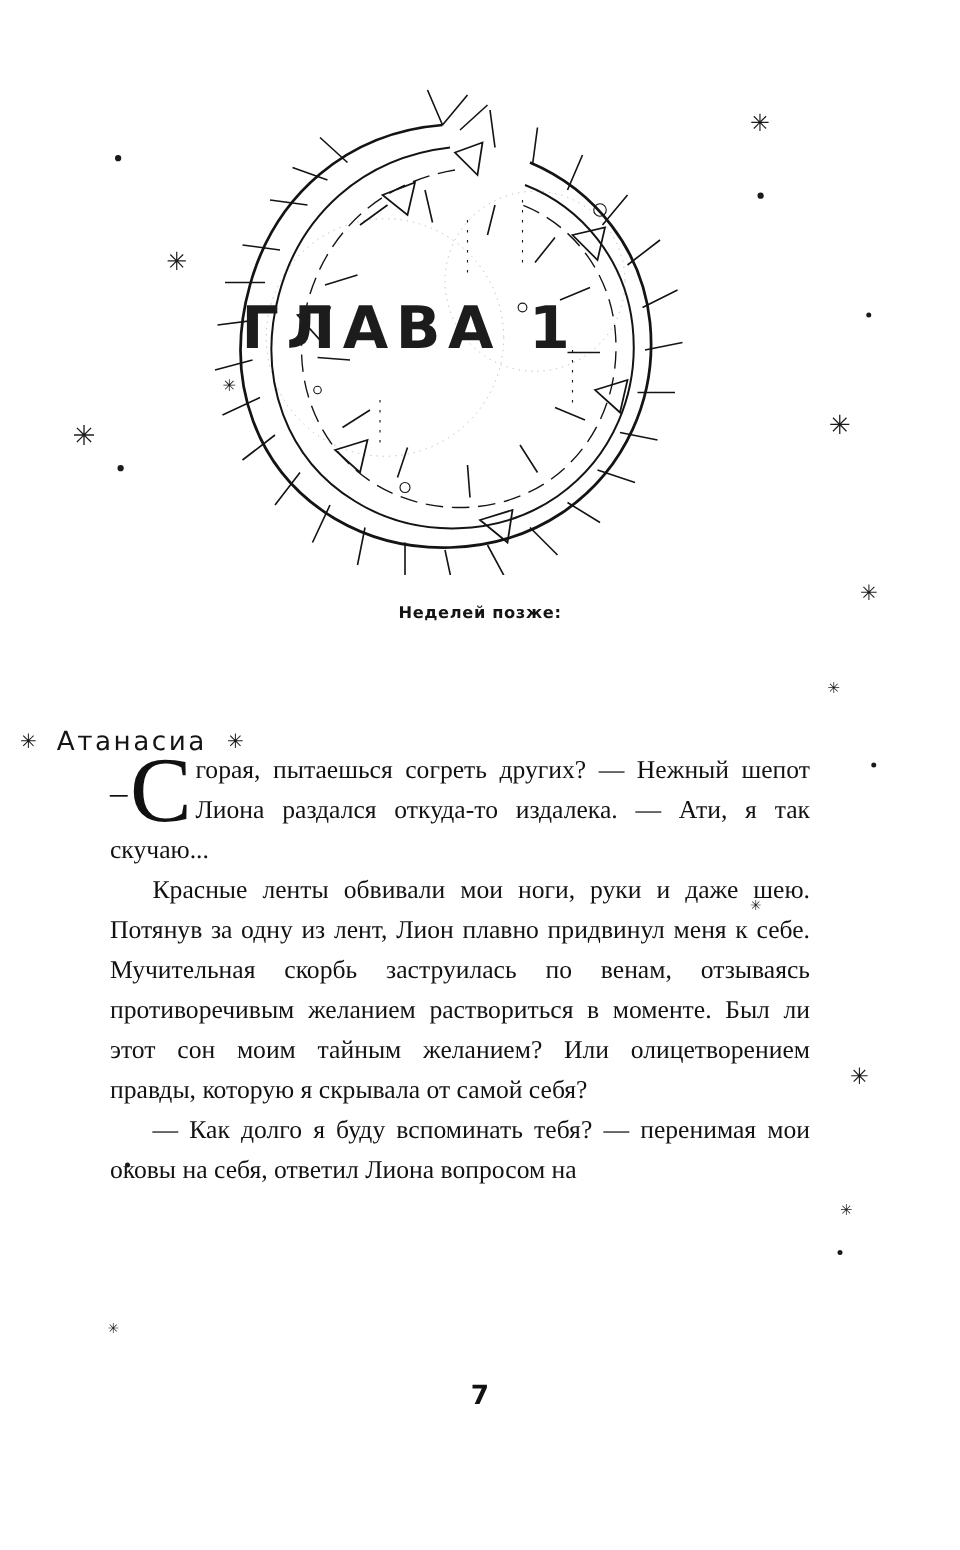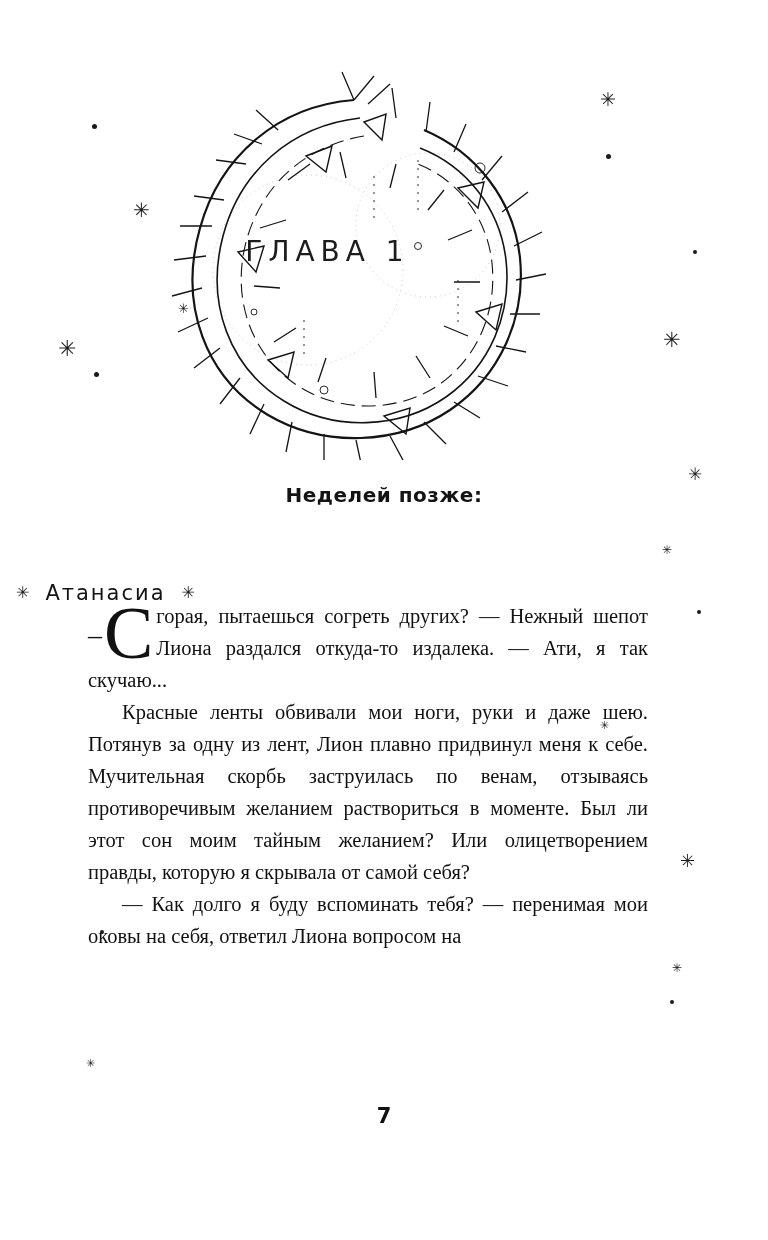--- a/index.html
+++ b/index.html
@@ -56,35 +56,35 @@
     width: 460px;
     height: 400px;
   }
   .chapter-title {
     position: absolute;
     left: 0;
     top: 175px;
     width: 655px;
     text-align: center;
     font-family: "DejaVu Sans", sans-serif;
-    font-size: 28px;
+    font-size: 47px;
     letter-spacing: 6px;
-    font-weight: 400;
+    font-weight: 700;
     color: #1c1c1c;
   }
 
   
   .timestamp {
     position: absolute;
     left: 0;
     top: 483px;
     width: 768px;
     text-align: center;
     font-family: "DejaVu Sans", sans-serif;
-    font-size: 20px;
+    font-size: 13px;
     letter-spacing: 0.5px;
     font-weight: 700;
     color: #141414;
   }
   .pov-line {
     position: absolute;
     left: 0;
     top: 533px;
     width: 768px;
     text-align: left;

